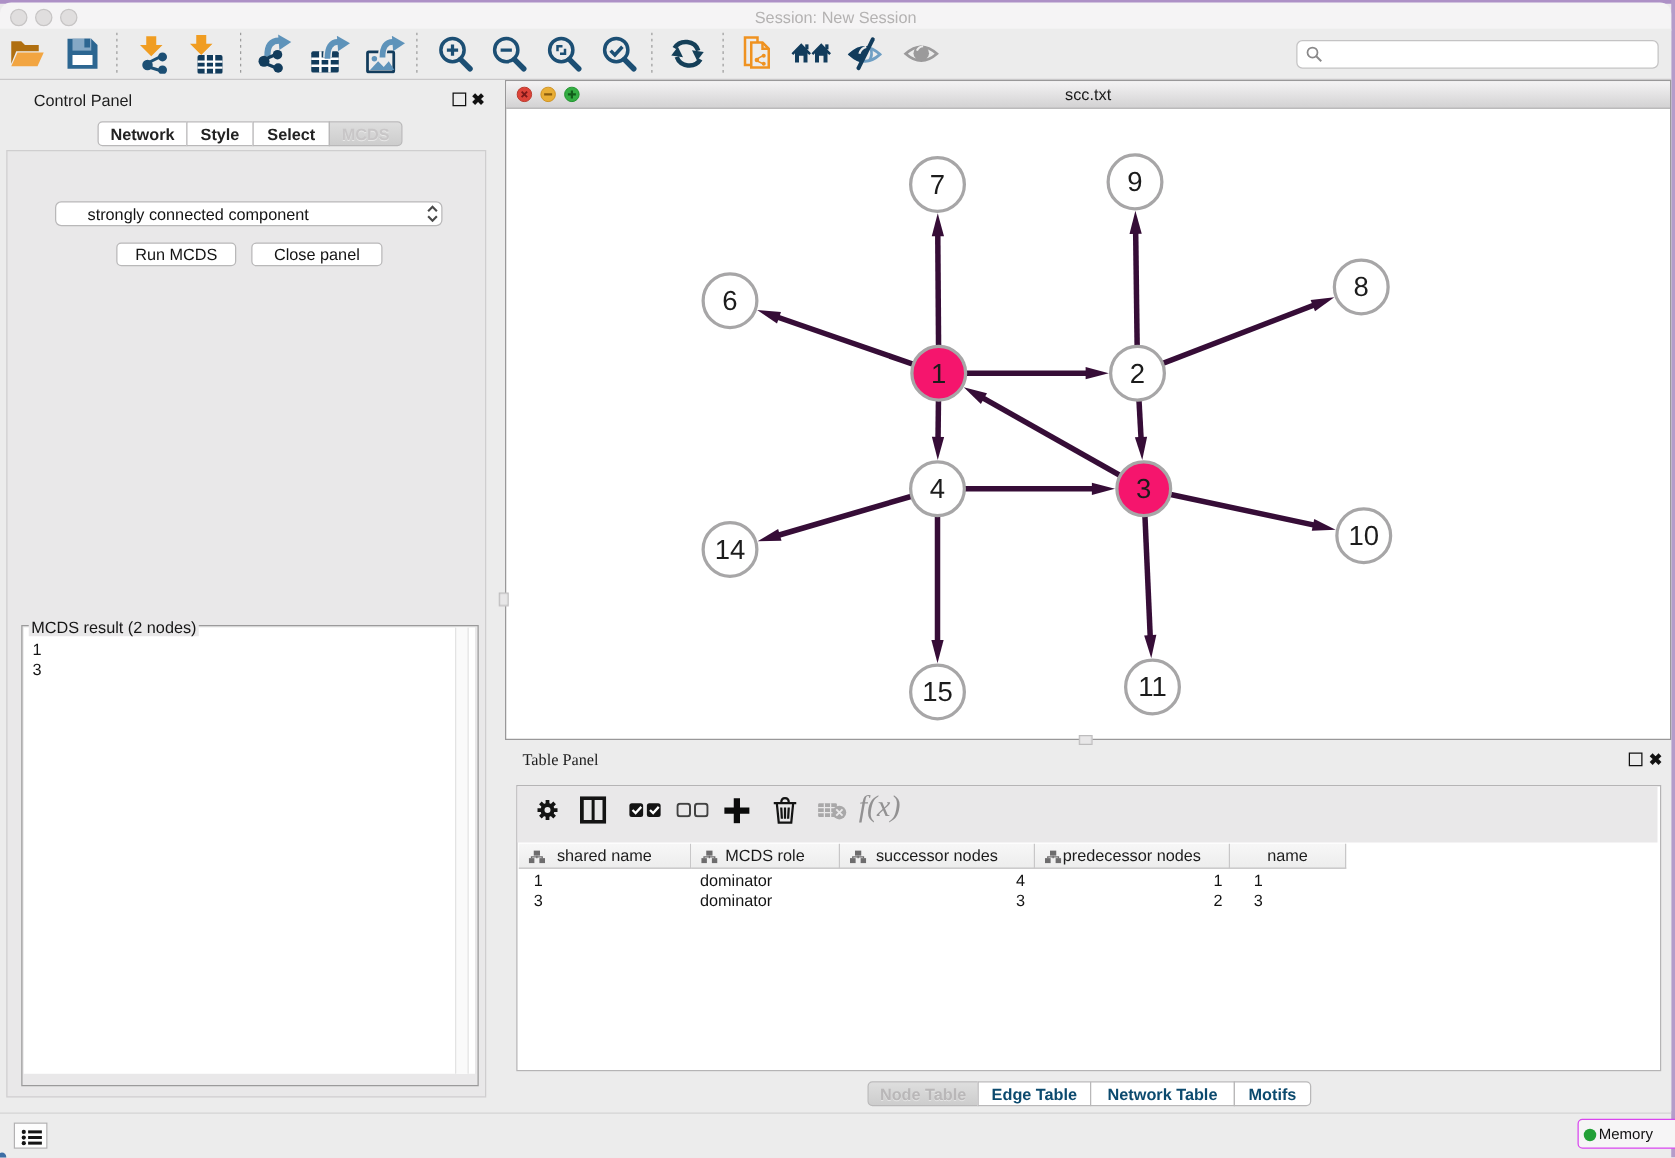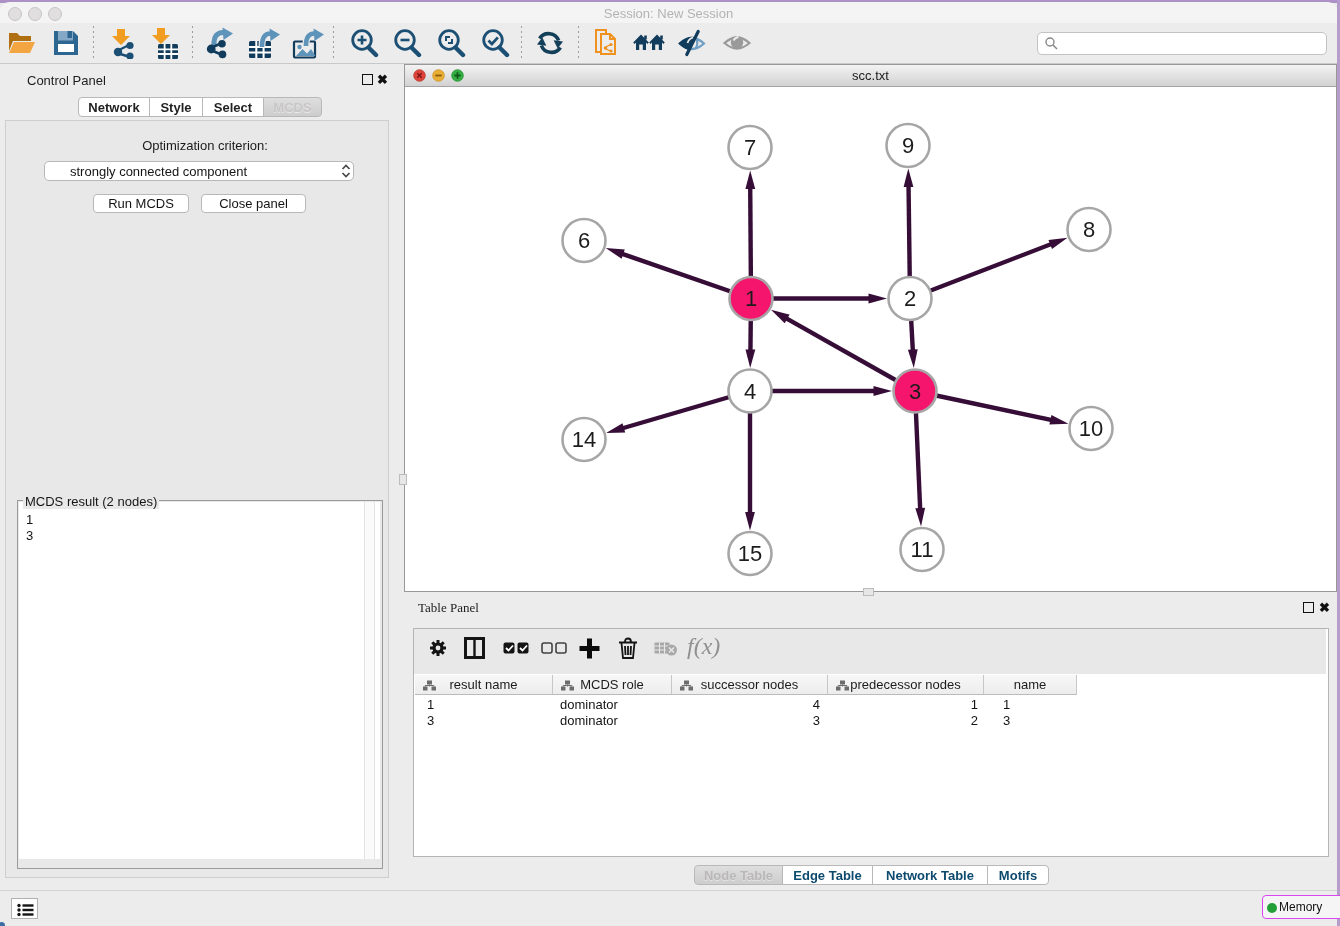--- a/index.html
+++ b/index.html
@@ -244,22 +244,20 @@
   <div class="abs wbtn" style="left:377px;font-weight:700;">✖</div>
   <div class="abs tabrow" style="left:0;top:33px;width:392px;height:20px;">
     <div class="tab" style="left:78px;width:72px;border-radius:4px 0 0 4px;">Network</div>
     <div class="tab" style="left:149px;width:54px;">Style</div>
     <div class="tab" style="left:202px;width:62px;">Select</div>
     <div class="tab" style="left:263px;width:59px;border-radius:0 4px 4px 0;
          background:linear-gradient(#dedede,#cdcdcd);color:#c8c6c7;
          text-shadow:0 1px 0 #e8e8e8;">MCDS</div>
   </div>
   <div class="abs" id="cpcontent">
-    <div class="abs" style="left:8px;top:17px;width:100%;text-align:center;
-         font-size:13px;color:#1b1b1b;">Optimization criterion:</div>
     <select id="crit"><option>strongly connected component</option></select>
     <div class="abs" style="left:334px;top:43px;width:12px;height:14px;">
       <svg width="12" height="14" viewBox="0 0 12 14">
         <path d="M2.5 5 L6 1.4 L9.5 5" fill="none" stroke="#4a4a4a" stroke-width="1.7"></path>
         <path d="M2.5 9 L6 12.6 L9.5 9" fill="none" stroke="#4a4a4a" stroke-width="1.7"></path>
       </svg>
     </div>
     <div class="btn" style="left:87px;top:73px;width:96px;">Run MCDS</div>
     <div class="btn" style="left:195px;top:73px;width:105px;">Close panel</div>
     <div class="abs" id="grp">
@@ -388,21 +386,21 @@
         <rect x="0.5" y="0.5" width="15" height="11" rx="1" fill="#a9a8a9"></rect>
         <g stroke="#e9e8e9" stroke-width="1">
             <path d="M0.5 4 h15 M0.5 8 h15 M5.5 0.5 v11 M10.5 0.5 v11"></path>
           </g>
         <circle cx="17.5" cy="8" r="5.5" fill="#a9a8a9"></circle>
         <path d="M15 5.5 l5 5 M20 5.5 l-5 5" stroke="#e9e8e9" stroke-width="1.5"></path>
       </svg>
       <div class="abs" style="left:273px;top:4px;font-family:'Liberation Serif',serif;
            font-style:italic;font-size:24px;color:#929192;">f(x)</div>
     </div>
-    <div class="thdr" style="left:1px;width:138px;">result name</div>
+    <div class="thdr" style="left:1px;width:138px;">shared name</div>
     <div class="thdr" style="left:139px;width:119px;">MCDS role</div>
     <div class="thdr" style="left:258px;width:156px;">successor nodes</div>
     <div class="thdr" style="left:414px;width:156px;">predecessor nodes</div>
     <div class="thdr" style="left:570px;width:93px;">name</div>
     <svg class="abs hico" style="left:9px;top:51px;" width="13" height="11" viewBox="0 0 13 11">
         <g fill="#6d6c6d">
           <rect x="4" y="0.5" width="5" height="4"></rect>
           <rect x="0" y="6.5" width="4.5" height="4"></rect>
           <rect x="8.5" y="6.5" width="4.5" height="4"></rect>
           <path d="M6.5 4.5 v2 M2.2 6.5 v-1 h8.6 v1" stroke="#6d6c6d" fill="none" stroke-width="1"></path>

